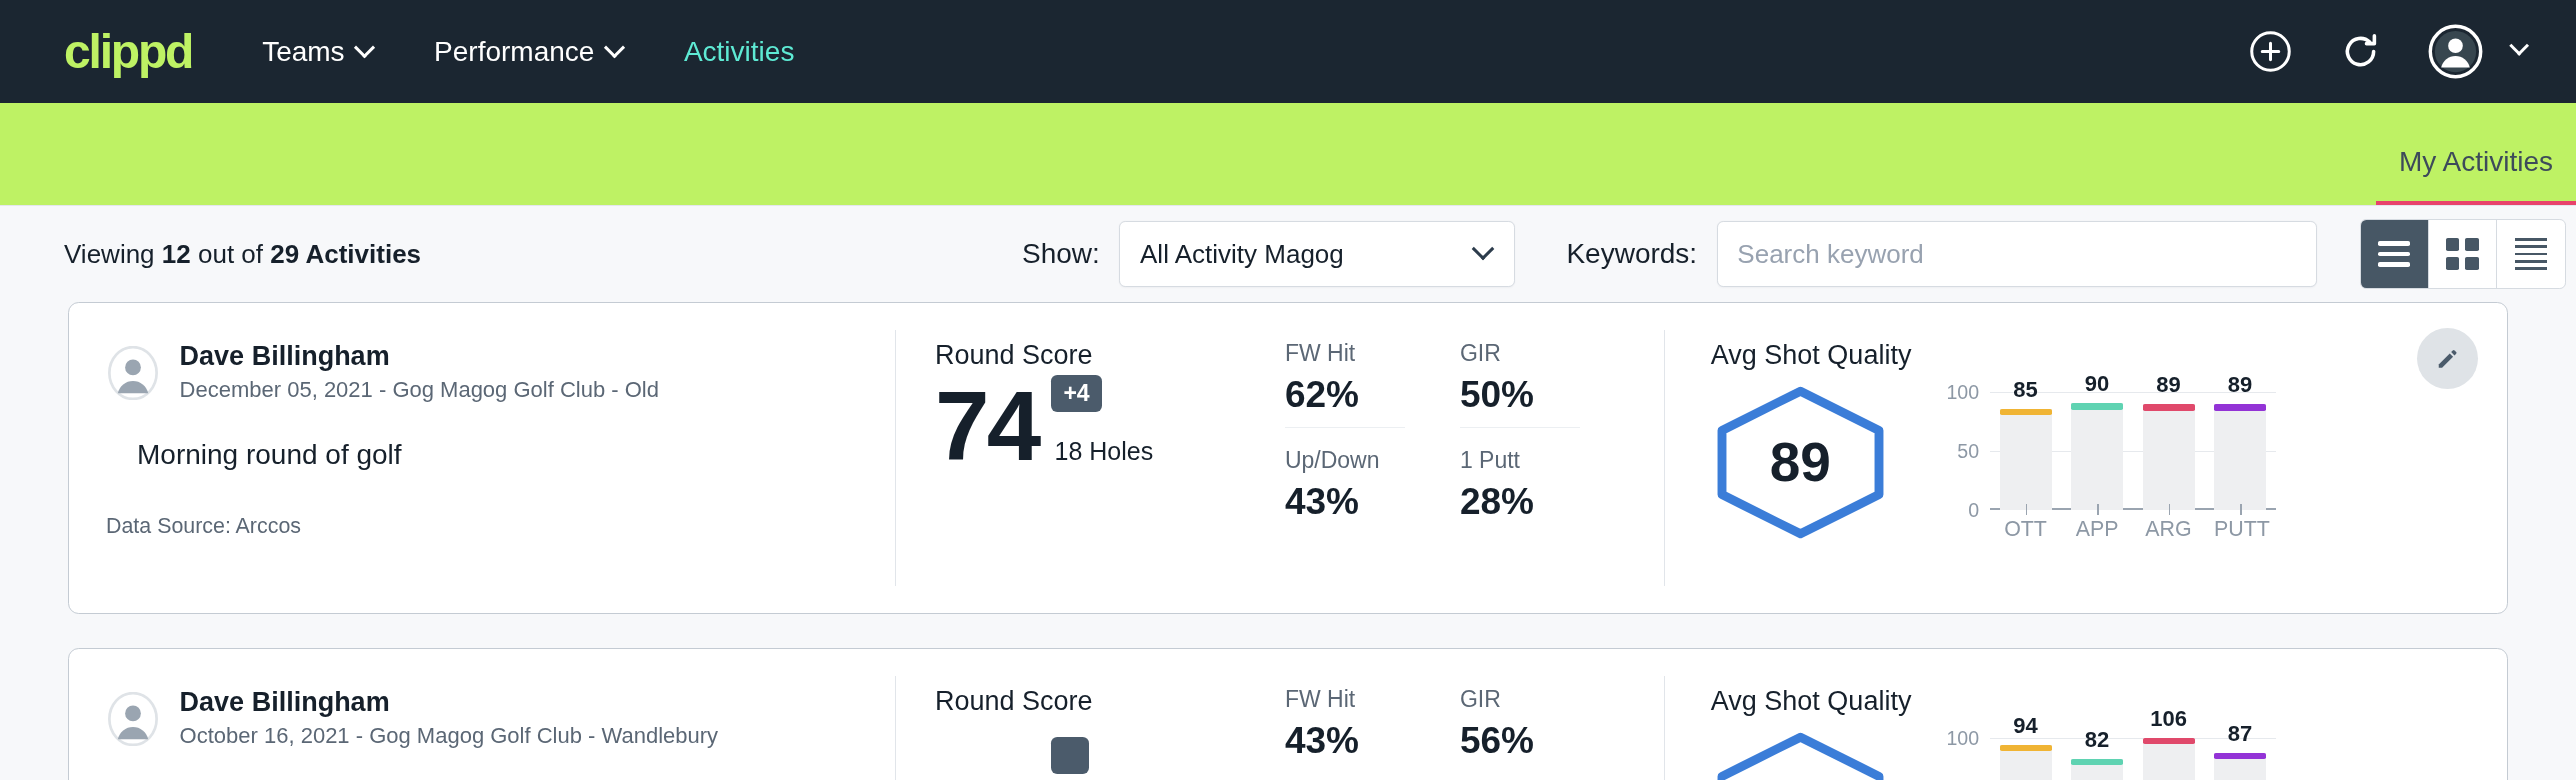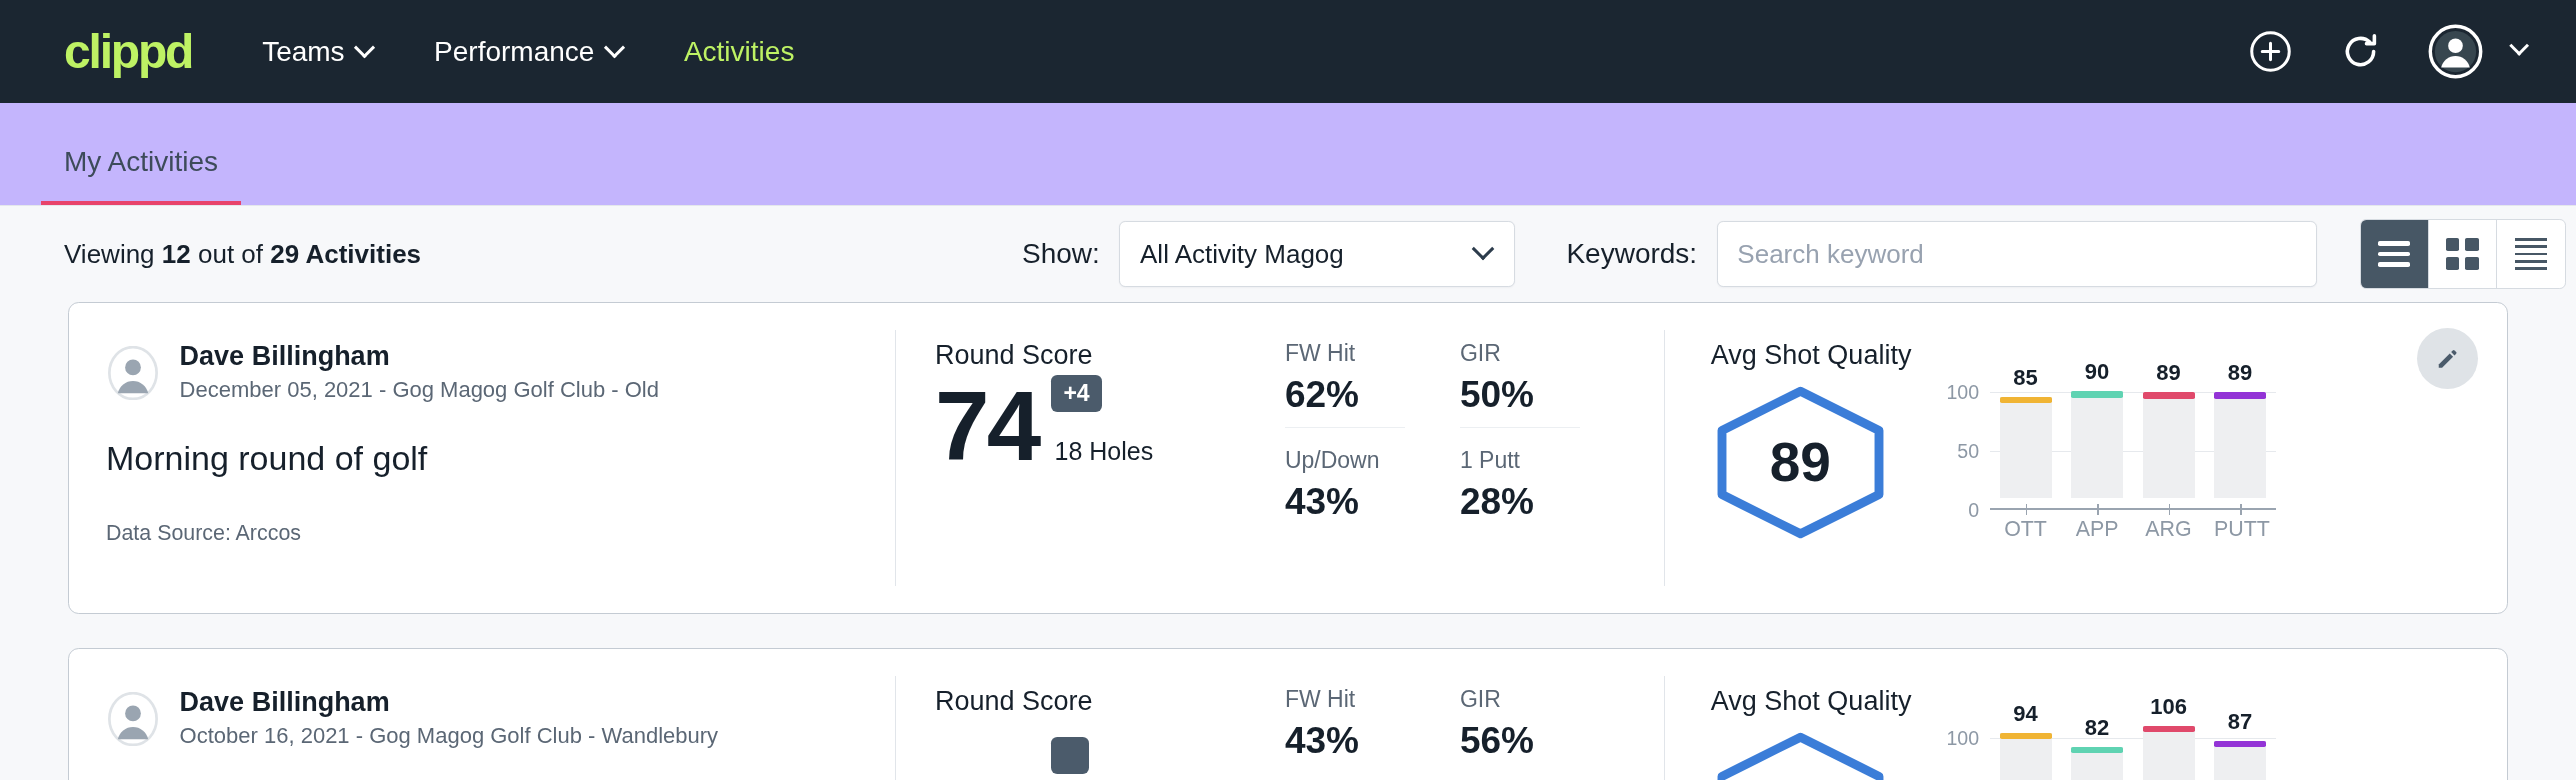--- a/index.html
+++ b/index.html
@@ -29,21 +29,21 @@
     line-height: 1;
   }
   .navitems { display: flex; align-items: center; gap: 62px; }
   .navitem {
     display: flex; align-items: center; gap: 12.5px;
     color: #ffffff;
     font-size: 28px;
     cursor: pointer;
     white-space: nowrap;
   }
-  .navitem.muted { color: #bef264; }
+  .navitem.muted { color: #5eead4; }
   .chev {
     width: 15px; height: 15px;
     border-right: 3.1px solid currentColor;
     border-bottom: 3.1px solid currentColor;
     transform: rotate(45deg) translate(-2.7px,-2.7px);
     display: inline-block;
   }
   .navright {
     position: absolute; right: 50px; top: 0; height: 103px;
     display: flex; align-items: center; gap: 45px;
@@ -55,25 +55,26 @@
     border-right: 3.1px solid #fff;
     border-bottom: 3.1px solid #fff;
     transform: rotate(45deg) translate(-3.6px,-3.6px);
     margin-left: -16px;
     cursor: pointer;
   }
 
   
   .tabbar {
     height: 103px;
-    background: #c4b5fd;
+    background: #bef264;
     border-bottom: 0.9px solid #e4e7ec;
     display: flex;
     align-items: flex-end;
     padding-left: 41px;
+    justify-content: flex-end;
   }
   .tab {
     font-size: 28px;
     color: #3d4b5a;
     padding: 0 23px 23px 23px;
     border-bottom: 4.5px solid transparent;
     cursor: pointer;
   }
   .tab.active { border-bottom-color: #e8436b; }
 
@@ -155,21 +156,21 @@
     position: relative;
     margin-bottom: 34px;
   }
   .cell { padding: 37px 0; }
 
   .sec-player { width: 826px; padding-left: 37px; padding-right: 27px; }
   .playerhead { display: flex; align-items: center; gap: 19.6px; }
   .avatar-sm { width: 54px; height: 54px; flex: 0 0 54px; }
   .pname { font-size: 27px; font-weight: 700; color: #16202b; line-height: 1.25; }
   .pmeta { font-size: 22px; color: #5b6775; line-height: 1.3; margin-top: 2.7px; }
-  .ctitle { font-size: 34px; color: #16202b; margin-top: 34px; }
+  .ctitle { font-size: 28px; color: #16202b; margin-top: 34px; margin-left: 31px; }
   .csrc { font-size: 21.4px; color: #5b6775; margin-top: 43px; }
 
   .divider { width: 0.9px; background: #e1e5ea; margin: 27px 0; }
 
   .sec-score { width: 357px; padding-left: 39px; }
   .sec-stats { width: 411px; padding-left: 32px; }
   .sec-quality { flex: 1; padding-left: 46px; }
 
   .sublabel { font-size: 27px; color: #16202b; }
   .scorerow { display: flex; align-items: flex-end; margin-top: 9px; position: relative; }
@@ -204,21 +205,21 @@
   .yaxis {
     width: 55px; position: relative; height: 118px;
     font-size: 19.6px; color: #8d98a5; text-align: right;
   }
   .ytick { position: absolute; right: 10.7px; transform: translateY(-50%); }
   .plot { position: relative; width: 286px; height: 118px; }
   .grid-line { position: absolute; left: 0; right: 0; height: 0.9px; background: #e6e9ed; }
   .axis-line { position: absolute; left: 0; right: 0; bottom: 0; height: 1.8px; background: #9aa4b0; }
   .bars { position: absolute; inset: 0; display: flex; justify-content: space-around; align-items: flex-end; }
   .barcol { width: 52px; position: relative; height: 100%; }
-  .barbody { position: absolute; bottom: 12px; left: 0; right: 0; background: #eeeff1; }
+  .barbody { position: absolute; bottom: 0; left: 0; right: 0; background: #eeeff1; }
   .barcap { position: absolute; left: 0; right: 0; height: 6.2px; border-radius: 1.8px; }
   .barval {
     position: absolute; left: 50%; transform: translateX(-50%);
     font-size: 22px; font-weight: 700; color: #16202b; white-space: nowrap;
   }
   .xlabels { display: flex; justify-content: space-around; width: 286px; margin-left: 55px; margin-top: 7.1px; }
   .xlab { width: 52px; text-align: center; font-size: 21.4px; color: #8d98a5; position: relative; }
   .xlab::before {
     content: ""; position: absolute; top: -12.5px; left: 50%;
     width: 1.8px; height: 10.7px; background: #9aa4b0;

